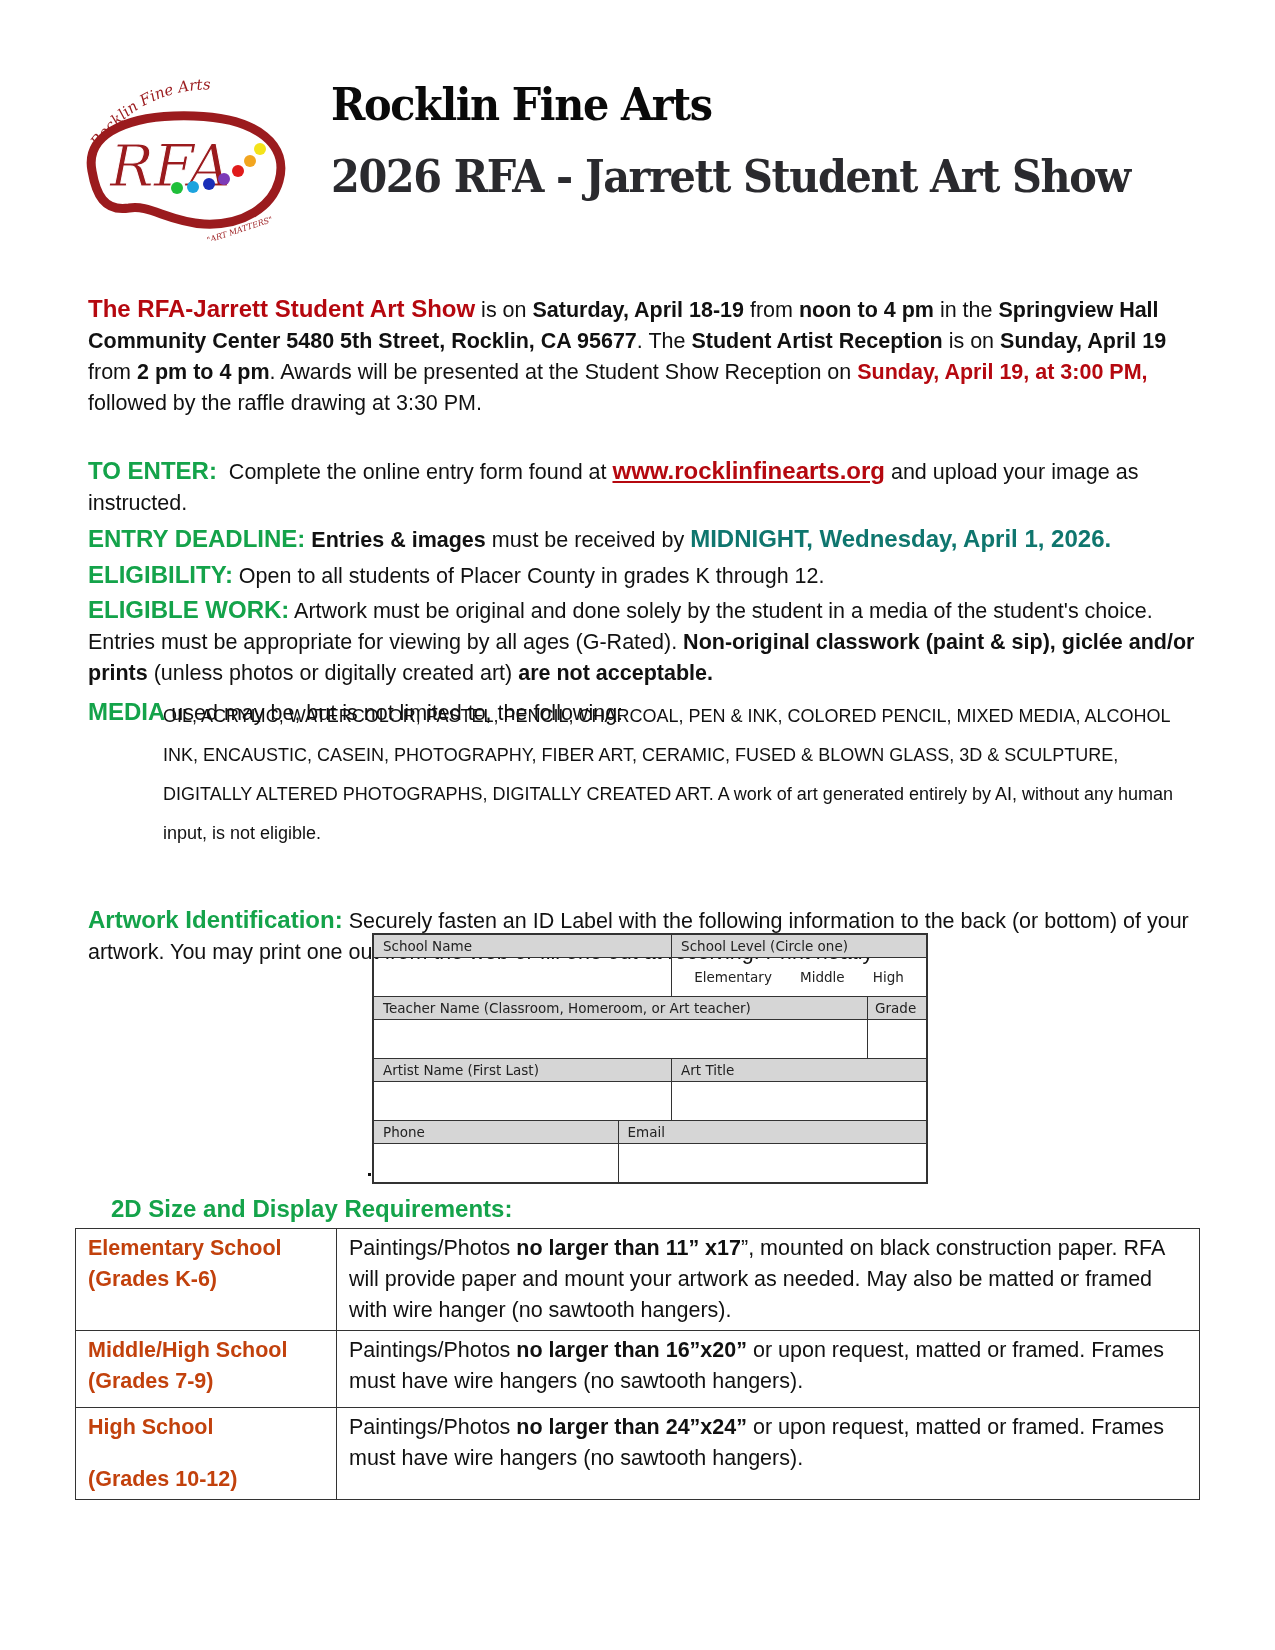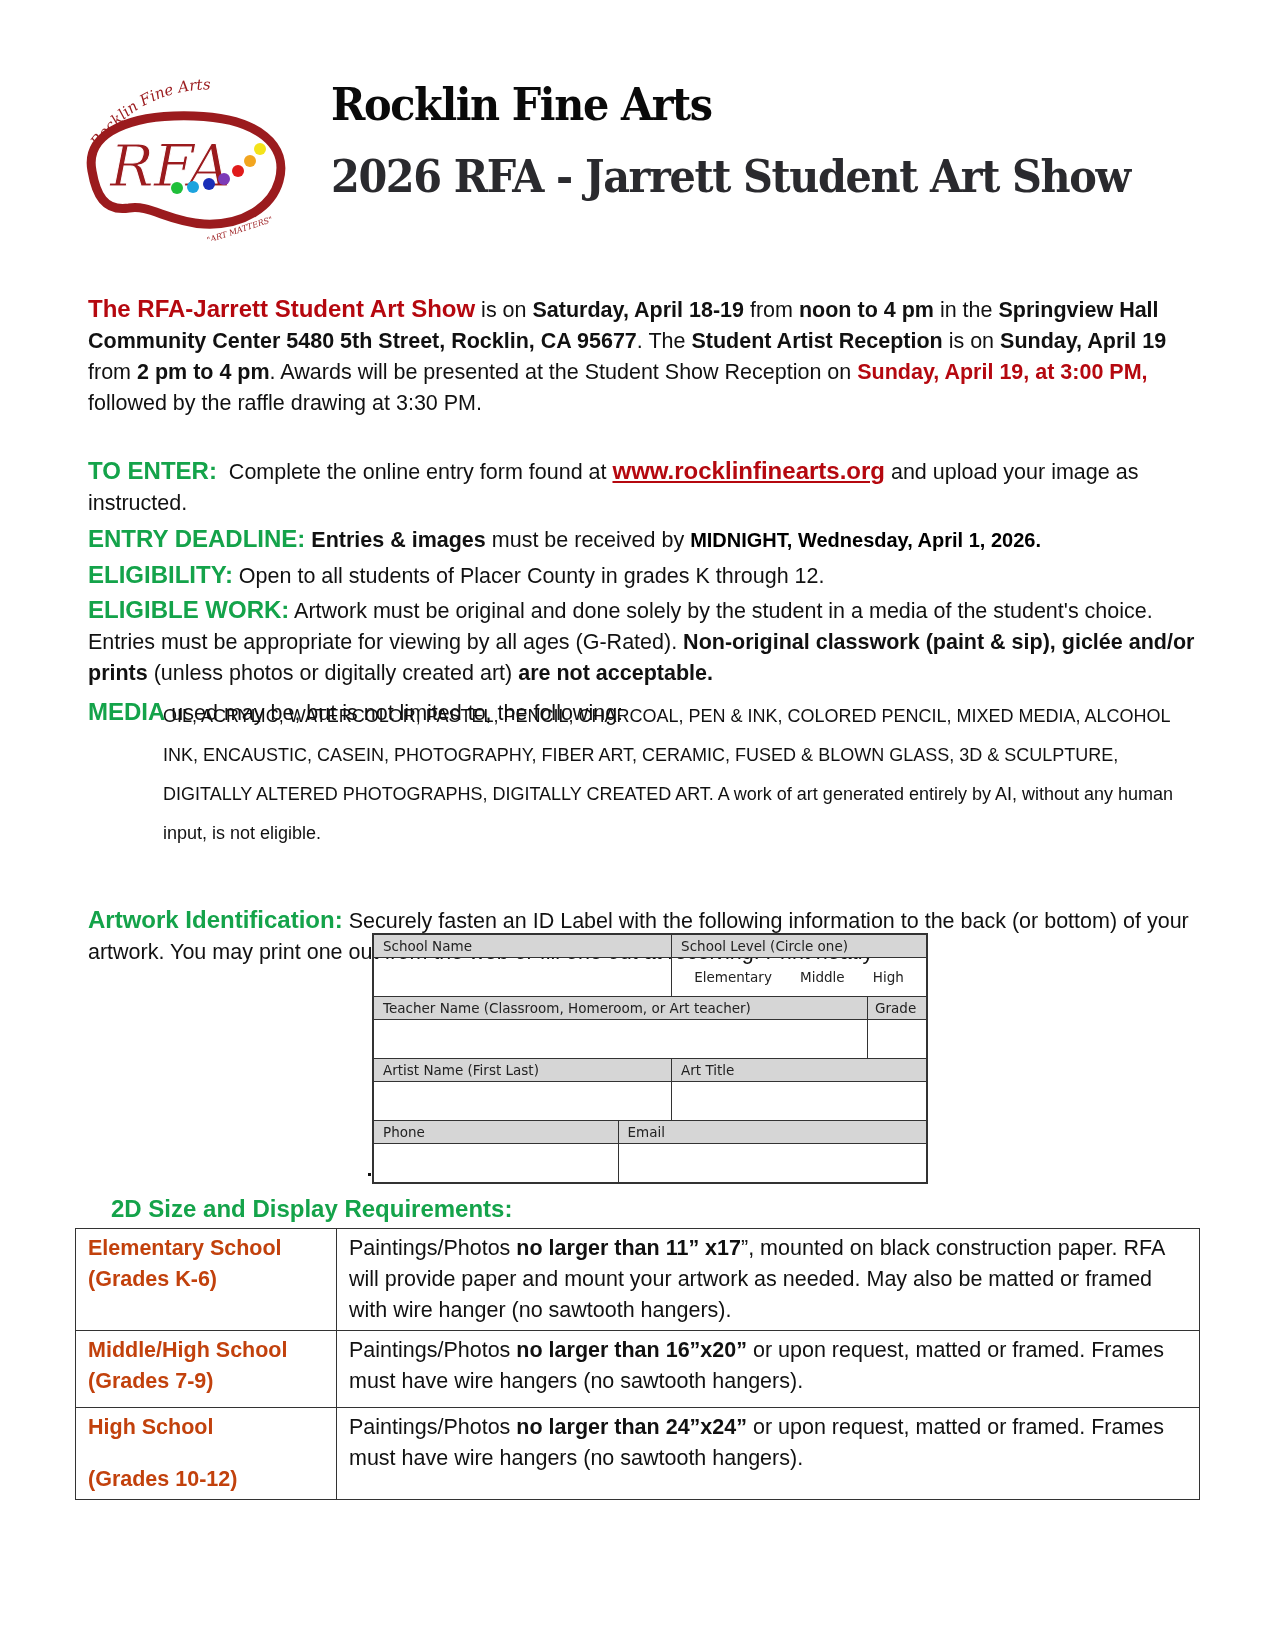--- a/index.html
+++ b/index.html
@@ -11,21 +11,21 @@
   .logo { position: absolute; left: 74px; top: 76px; width: 225px; height: 165px; }
   .title1 { position: absolute; left: 331px; top: 78px; font-family: "DejaVu Serif", "Liberation Serif", serif;
             font-weight: bold; font-size: 45px; letter-spacing: -1.5px; color: #0a0a0a; transform: scaleX(0.92); transform-origin: left; }
   .title2 { position: absolute; left: 331px; top: 150px; font-family: "DejaVu Serif", "Liberation Serif", serif;
             font-weight: bold; font-size: 45px; letter-spacing: -1.5px; color: #2a2a2e; transform: scaleX(0.92); transform-origin: left; }
 
   .body-text { position: absolute; left: 88px; width: 1110px; font-size: 21.5px; line-height: 31px; color: #111; margin-top: 38px; }
   .red { color: #b5080f; }
   .green { color: #14a34a; }
   b { font-weight: bold; }
-  .big-red { color: #000000; font-weight: bold; font-size: 20px; }
+  .big-red { color: #0f766e; font-weight: bold; font-size: 24px; }
   .lbl { font-weight: bold; font-size: 24px; }
   a.link { color: #b5080f; font-weight: bold; font-size: 24px; text-decoration: underline; }
 
   .intro { top: 255px; }
   .to-enter { top: 417px; }
   .deadline { top: 485px; }
   .eligibility { top: 521px; }
   .eligible-work { top: 556px; }
   .media { top: 658px; }
   .media-list { position: absolute; left: 163px; top: 697px; width: 1040px; font-size: 18px; line-height: 39px; }

